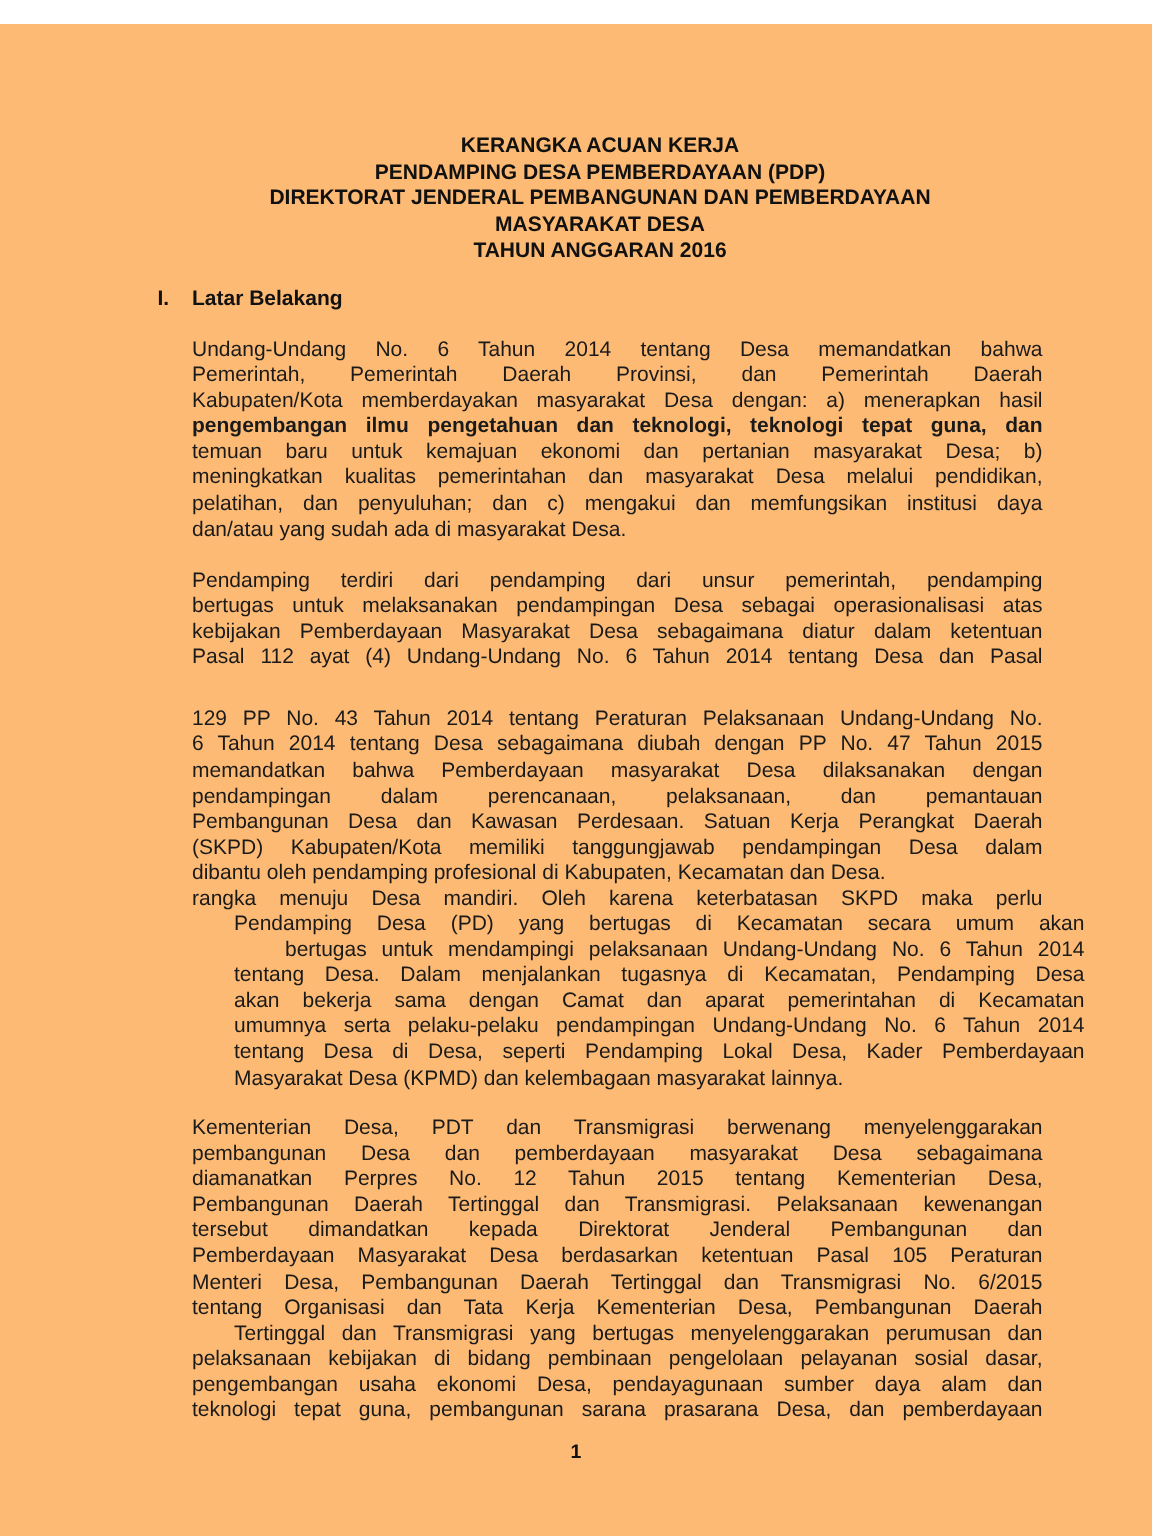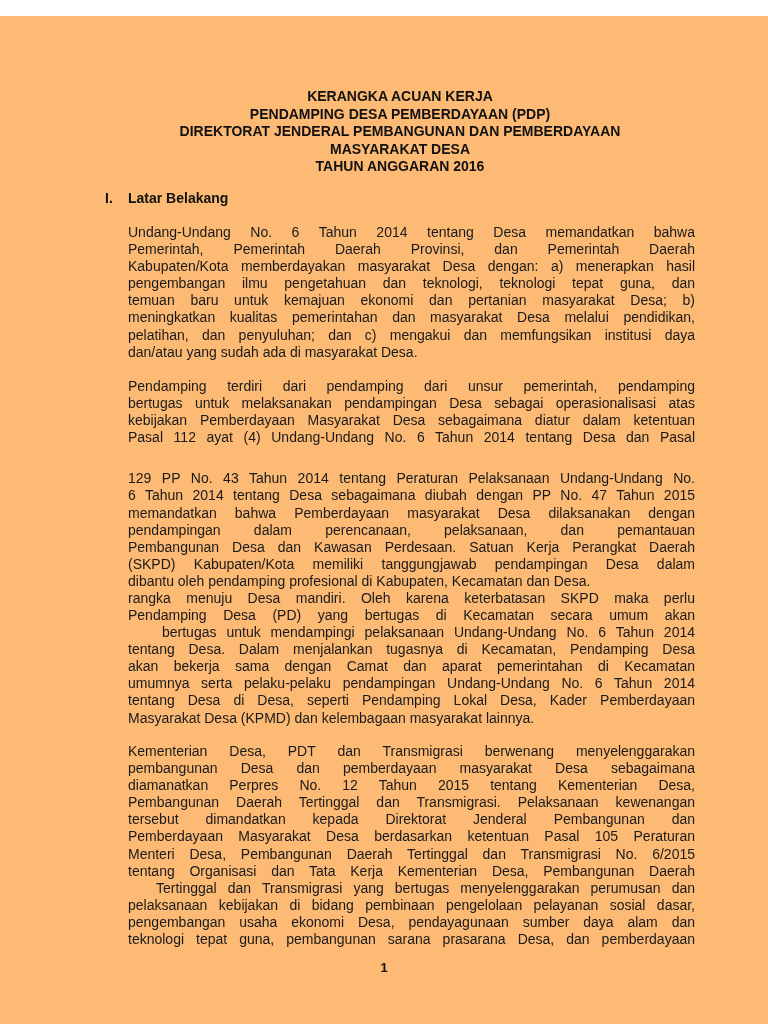--- a/index.html
+++ b/index.html
@@ -65,21 +65,21 @@
       text-align-last: justify;
       white-space: nowrap;
       height: 17.1px;
       overflow: visible;
     }
     .line.last {
       text-align-last: left;
     }
     .p1 { top: 208px; }
     .p2 { top: 362px; }
-    .p3 { top: 591px; }
+    .p3 { top: 591px; margin-left: 28px; }
     .p4 { top: 727px; }
     .page-number {
       position: absolute;
       left: 384px;
       top: 944px;
       width: 30px;
       margin-left: -15px;
       text-align: center;
       font-weight: bold;
       font-size: 13px;
@@ -100,21 +100,21 @@
   </div>
 
   <div class="section-heading">
     <span class="section-num">I.</span><span>Latar Belakang</span>
   </div>
 
   <div class="body-text p1">
     <span class="line" style="white-space: normal;">Undang-Undang No. 6 Tahun 2014 tentang Desa memandatkan bahwa</span>
     <span class="line" style="white-space: normal;">Pemerintah, Pemerintah Daerah Provinsi, dan Pemerintah Daerah</span>
     <span class="line" style="white-space: normal;">Kabupaten/Kota memberdayakan masyarakat Desa dengan: a) menerapkan hasil</span>
-    <span class="line" style="white-space: normal;">pengembangan ilmu pengetahuan dan teknologi, teknologi tepat guna, dan</span>
+    <span class="line" style="white-space: normal; font-weight: bold;">pengembangan ilmu pengetahuan dan teknologi, teknologi tepat guna, dan</span>
     <span class="line" style="white-space: normal;">temuan baru untuk kemajuan ekonomi dan pertanian masyarakat Desa; b)</span>
     <span class="line" style="white-space: normal;">meningkatkan kualitas pemerintahan dan masyarakat Desa melalui pendidikan,</span>
     <span class="line" style="white-space: normal;">pelatihan, dan penyuluhan; dan c) mengakui dan memfungsikan institusi daya</span>
     <span class="line last">dan/atau yang sudah ada  di masyarakat Desa.</span>
   </div>
 
   <div class="body-text p2">
     <span class="line" style="white-space: normal;">Pendamping terdiri dari pendamping dari unsur pemerintah, pendamping</span>
     <span class="line" style="white-space: normal;">bertugas untuk melaksanakan pendampingan Desa sebagai operasionalisasi atas</span>
     <span class="line" style="white-space: normal;">kebijakan Pemberdayaan Masyarakat Desa sebagaimana diatur dalam ketentuan</span>

